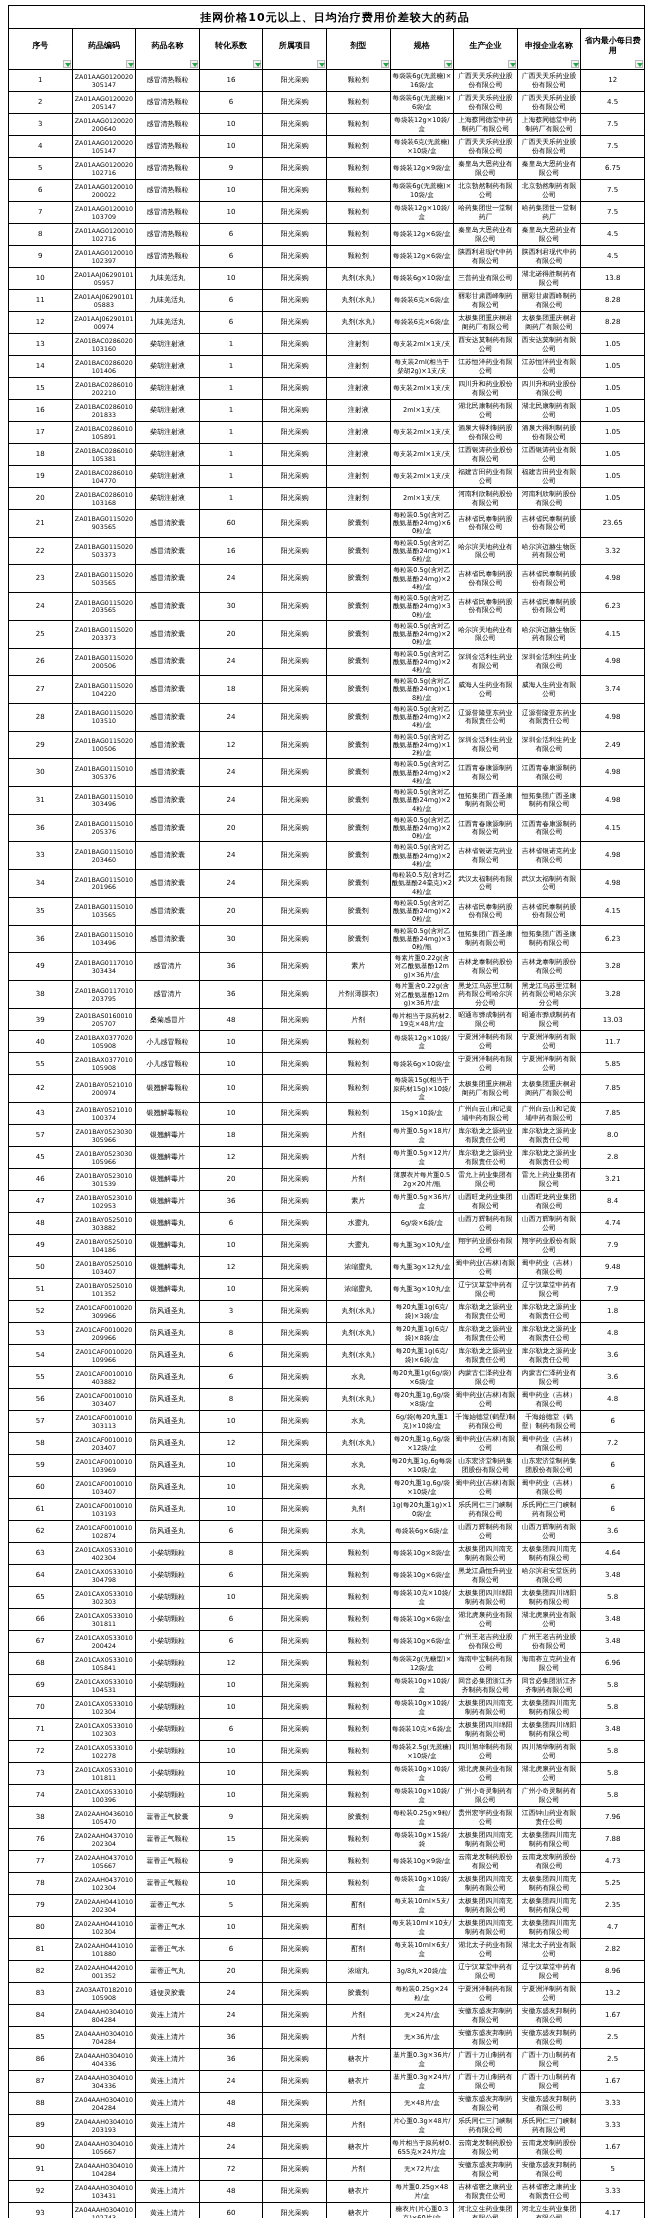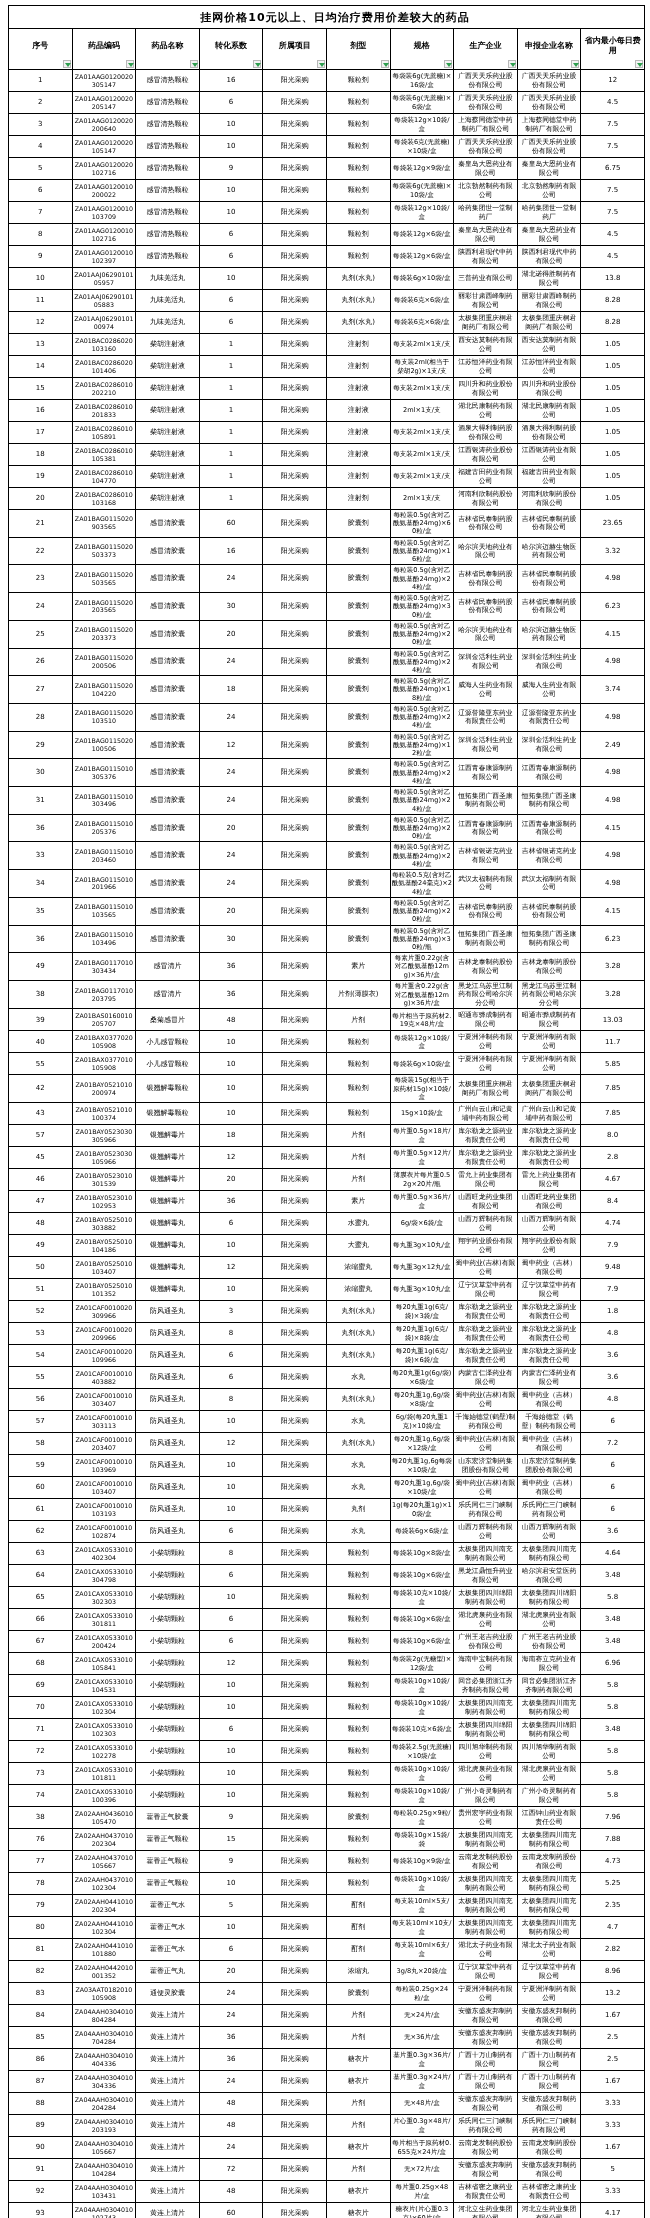--- a/index.html
+++ b/index.html
@@ -593,21 +593,21 @@
         <tr>
           <td class="col0">46</td>
           <td class="col1">ZA01BAY0523010301539</td>
           <td class="col2">银翘解毒片</td>
           <td class="col3">20</td>
           <td class="col4">阳光采购</td>
           <td class="col5">片剂</td>
           <td class="col6">薄膜衣片每片重0.52g×20片/瓶</td>
           <td class="col7">雷允上药业集团有限公司</td>
           <td class="col8">雷允上药业集团有限公司</td>
-          <td class="col9">4.67</td>
+          <td class="col9">3.21</td>
         </tr>
         <tr>
           <td class="col0">47</td>
           <td class="col1">ZA01BAY0523010102953</td>
           <td class="col2">银翘解毒片</td>
           <td class="col3">36</td>
           <td class="col4">阳光采购</td>
           <td class="col5">素片</td>
           <td class="col6">每片重0.5g×36片/盒</td>
           <td class="col7">山西旺龙药业集团有限公司</td>

